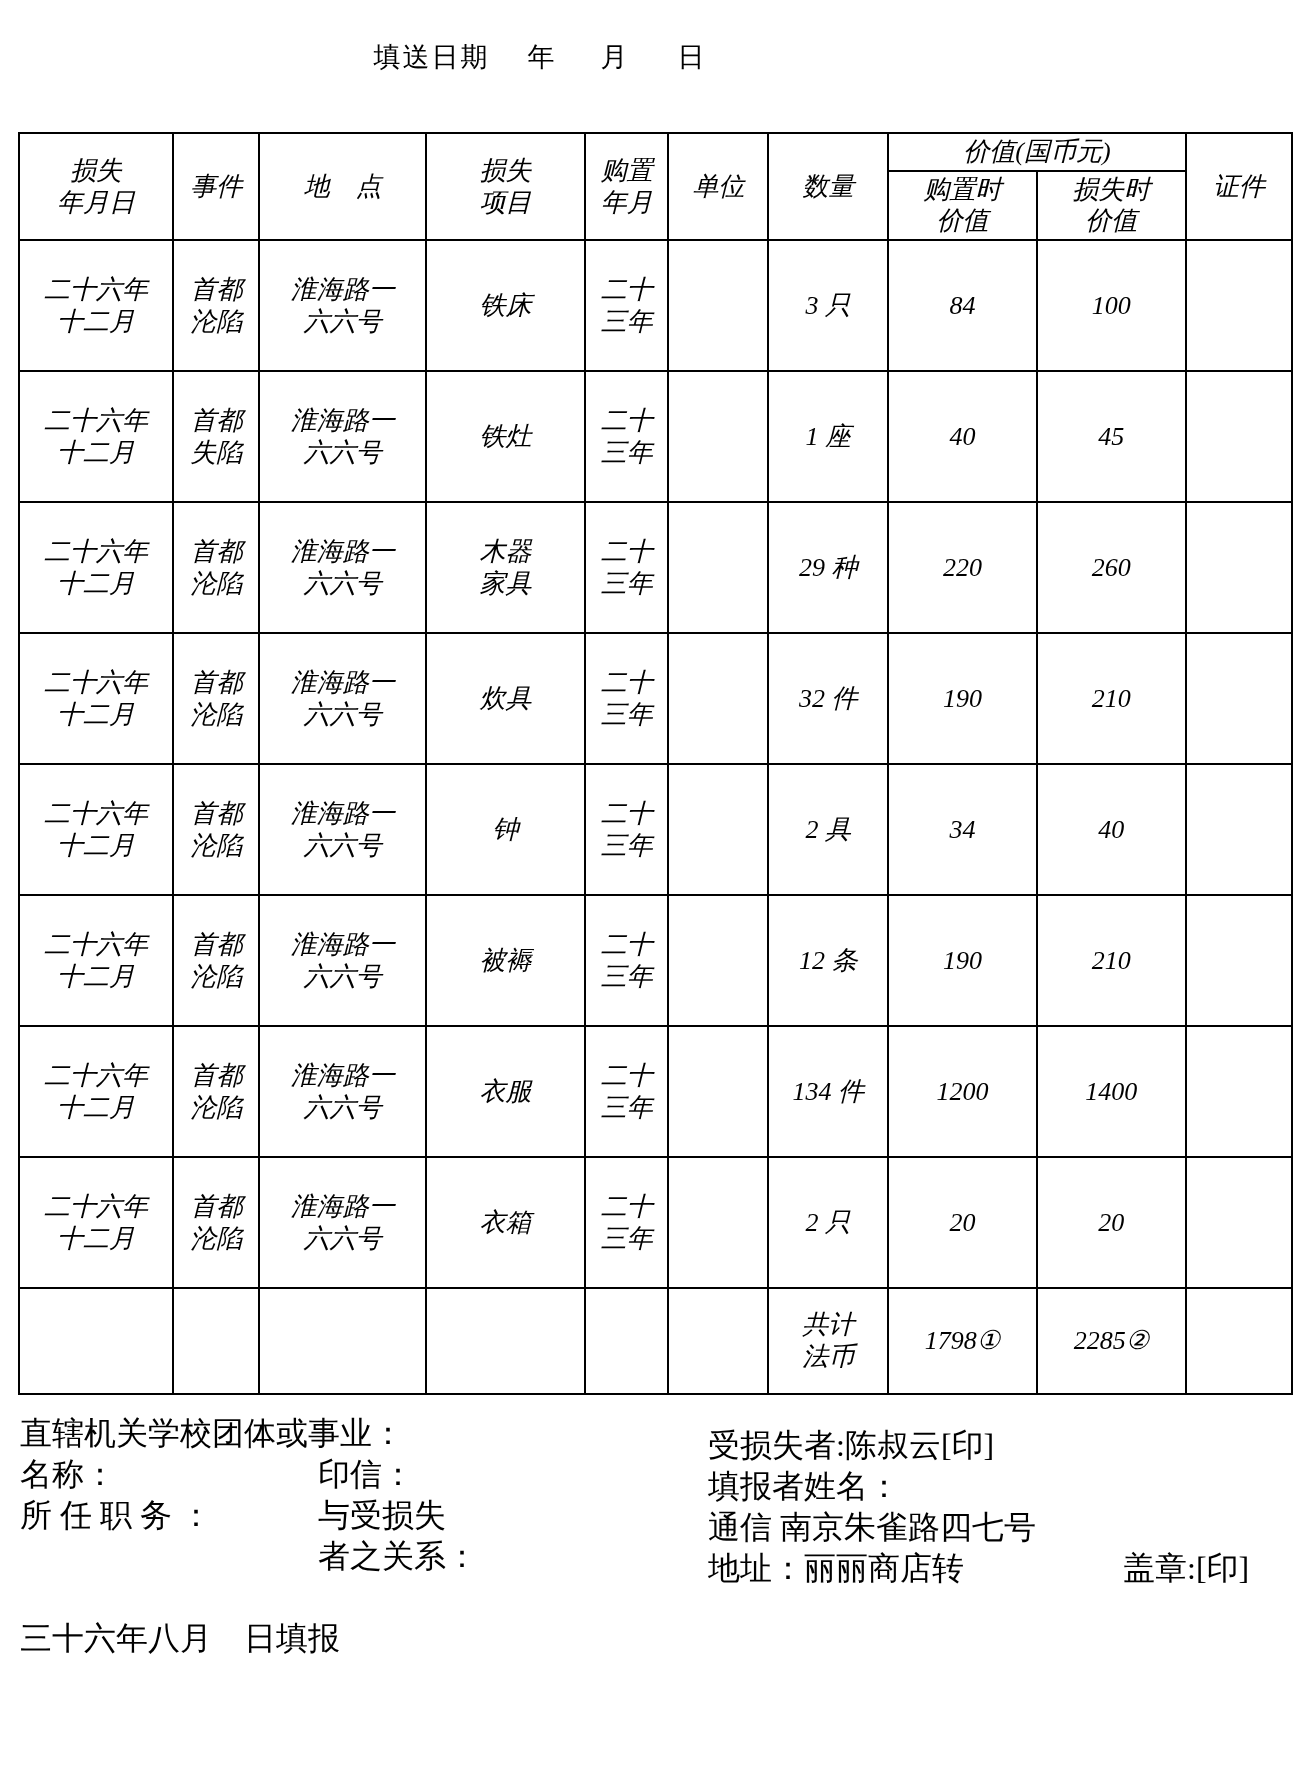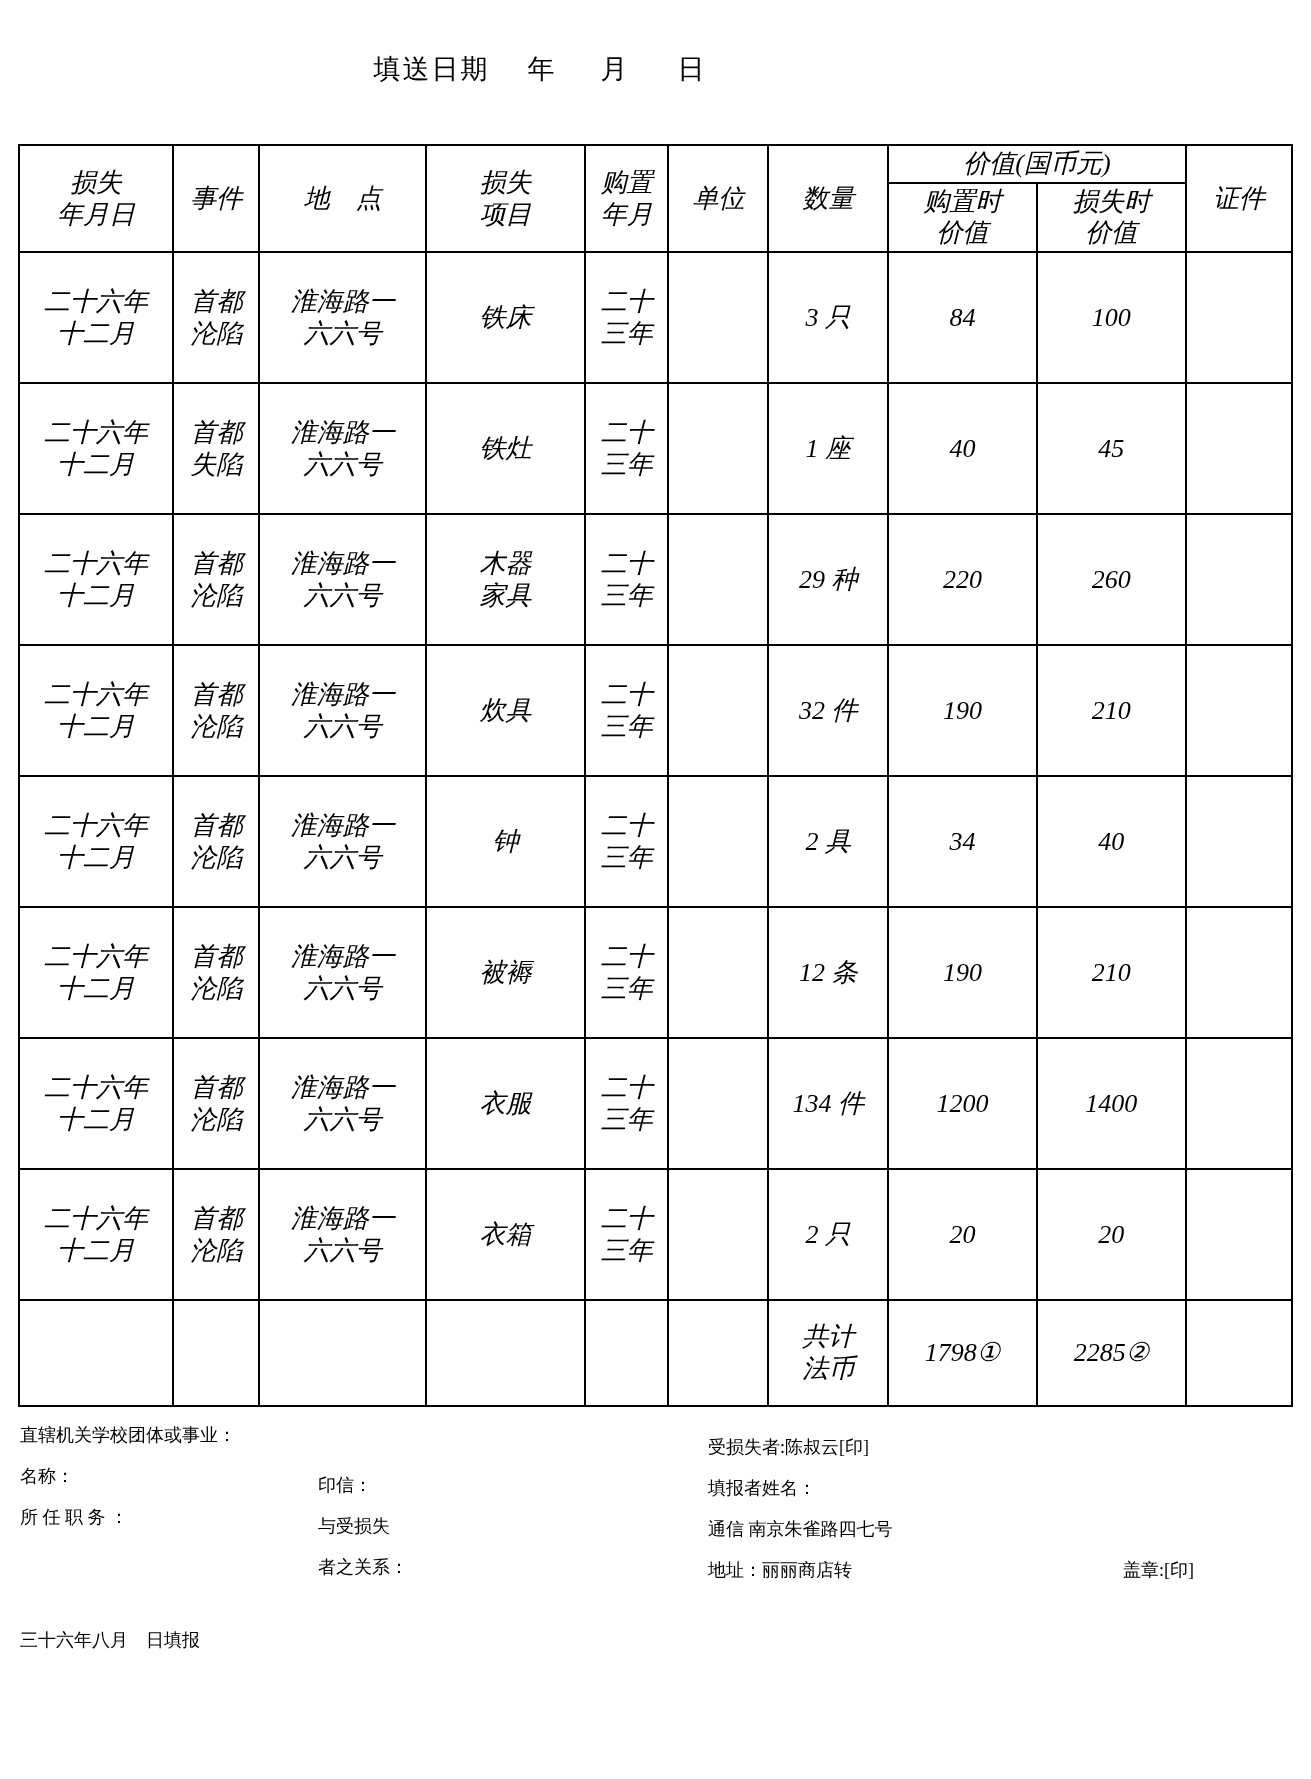--- a/index.html
+++ b/index.html
@@ -11,21 +11,21 @@
     width: 1311px;
     height: 1779px;
     font-family: "Liberation Serif", "DejaVu Serif", serif;
     color: #000000;
     position: relative;
   }
   .page {
     width: 1045px;
     height: 1779px;
     box-sizing: border-box;
-    padding: 12px 18px;
+    padding: 0 18px;
     position: relative;
   }
 
   
   .header-line {
     text-align: center;
     font-size: 27px;
     letter-spacing: 2px;
     padding: 8px 0 10px 0;
     white-space: pre;
@@ -72,30 +72,30 @@
   tbody td { height: 125px; }
   tbody tr.total td { height: 100px; }
 
   .cell-two { display: block; }
   .num { font-size: 25px; }
 
   
   .footer {
     margin: 12px auto 0 auto;
     width: 1275px;
-    font-size: 18px;
+    font-size: 32px;
     line-height: 1.42;
     position: relative;
     height: 250px;
   }
   .fcol {
     position: absolute;
   }
   .f-left  { left: 2px;  top: 0; }
-  .f-mid   { left: 300px; top: 9px; }
+  .f-mid   { left: 300px; top: 0; }
   .f-right { left: 690px; top: 12px; }
   .f-stamp { left: 1105px; top: 135px; }
   .frow { white-space: pre; height: 41px; }
   .f-bottom { position: absolute; left: 2px; top: 205px; white-space: pre; }
 </style>
 </head>
 <body>
 
 <div class="page">
 

